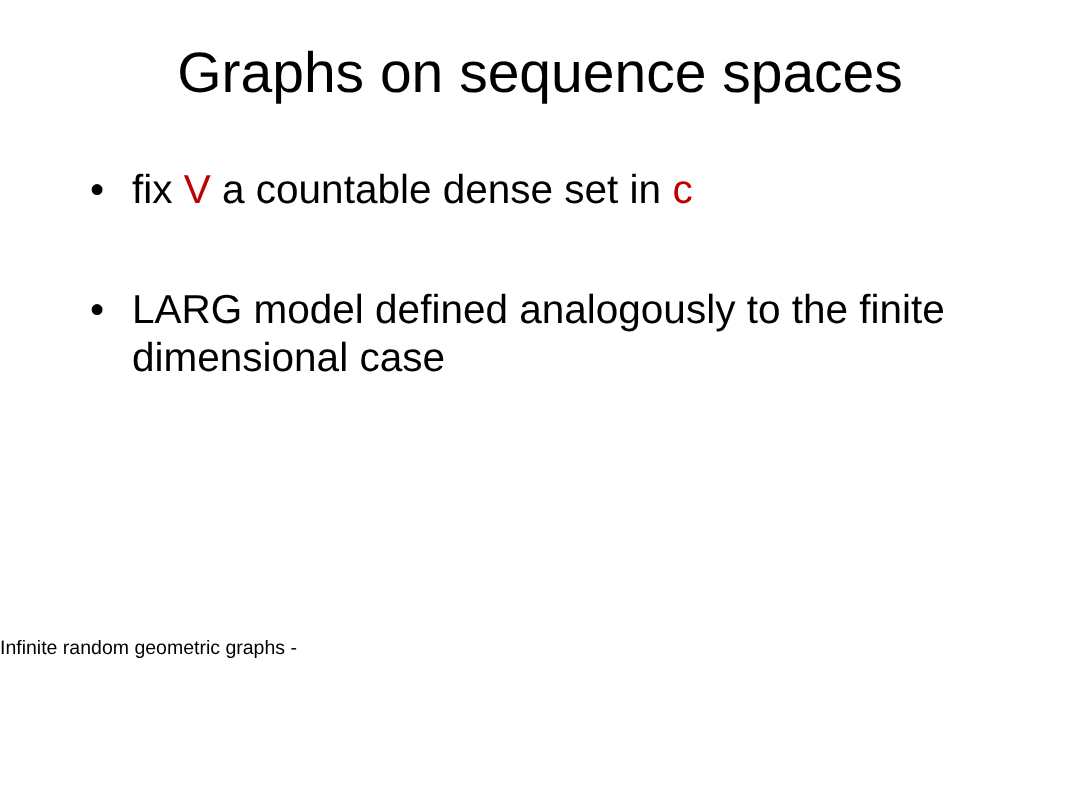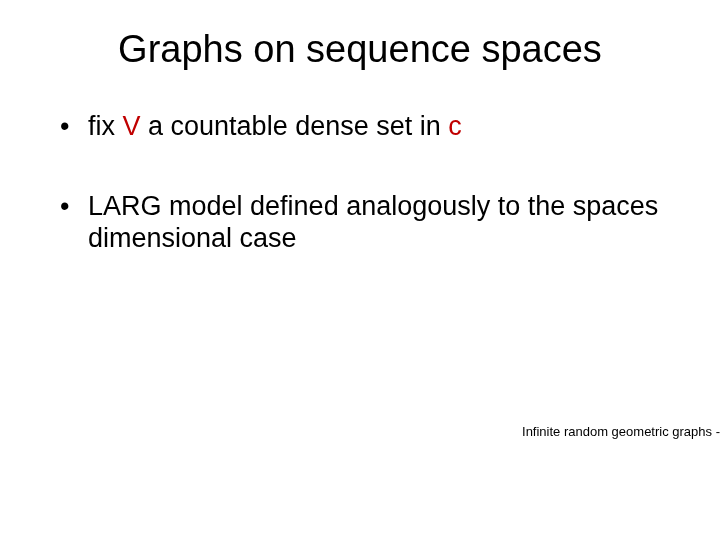--- a/index.html
+++ b/index.html
@@ -41,38 +41,38 @@
     left: 0;
     top: 0;
     font-size: 27px;
   }
   .c-red { color: #c00000; }
   .footer {
     position: absolute;
     bottom: 16px;
     left: 0;
     right: 0;
-    text-align: right;
+    text-align: left;
     font-size: 13px;
     line-height: 1.2;
     color: #000;
     margin-top: 24px;
   }
 </style>
 </head>
 <body>
 
 <div class="slide">
   <h1 class="title">Graphs on sequence spaces</h1>
 
   <ul class="bullets">
     <li>
       <span>fix </span><span class="c-red">V</span><span> a countable dense set in </span><span class="c-red">c</span>
     </li>
     <li>
-      <span>LARG model defined analogously to the spaces dimensional case</span>
+      <span>LARG model defined analogously to the finite dimensional case</span>
     </li>
   </ul>
 
   <div class="footer">
     <div>Infinite random geometric graphs -</div>
   </div>
 </div>
 
 </body></html>

